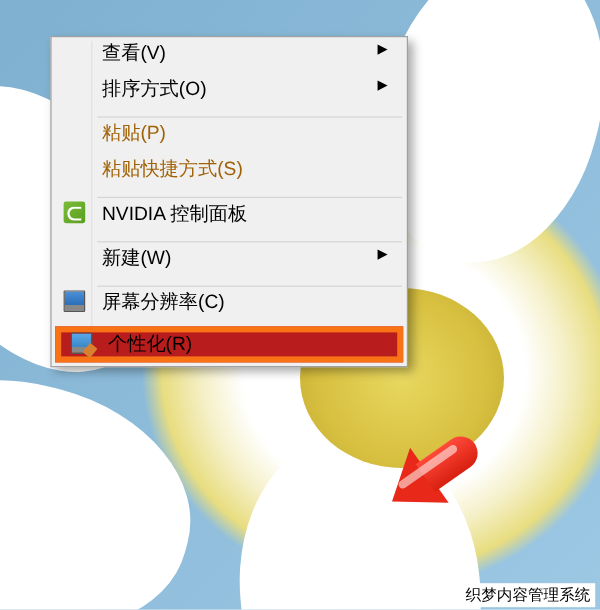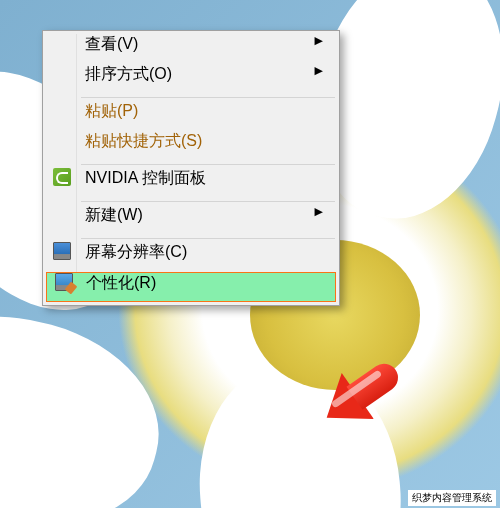--- a/index.html
+++ b/index.html
@@ -46,22 +46,22 @@
     }
     .menu-item {
       position: relative;
       height: 30px;
       display: flex;
       align-items: flex-start;
       padding-left: 40px;
       cursor: default;
     }
     .menu-item.highlighted {
-      background: #86efac;
-      border: 1px solid #f97316;
+      background: #b91c1c;
+      border: 5px solid #f97316;
       margin: 0 1px;
       padding-left: 39px;
     }
     .menu-item.disabled { color: #8a8a8a; }
     .menu-item .label { flex: 1; color: #000; }
     .menu-item.disabled .label { color: #a16207; }
     .menu-item .arrow {
       padding-right: 14px;
       color: #000;
       font-size: 11px;
@@ -138,21 +138,21 @@
       width: 58px; height: 7px;
       background: rgba(255,255,255,0.55);
       border-radius: 4px;
     }
 
     .watermark {
       position: absolute;
       right: 4px;
       bottom: 2px;
       background: #fff;
-      font-size: 10px;
+      font-size: 13px;
       padding: 1px 4px;
       font-family: Liberation Sans, sans-serif;
     }
   </style>
 </head>
 <body>
 
 <div class="bg">
   <div class="petal p1"></div>
   <div class="petal p2"></div>

